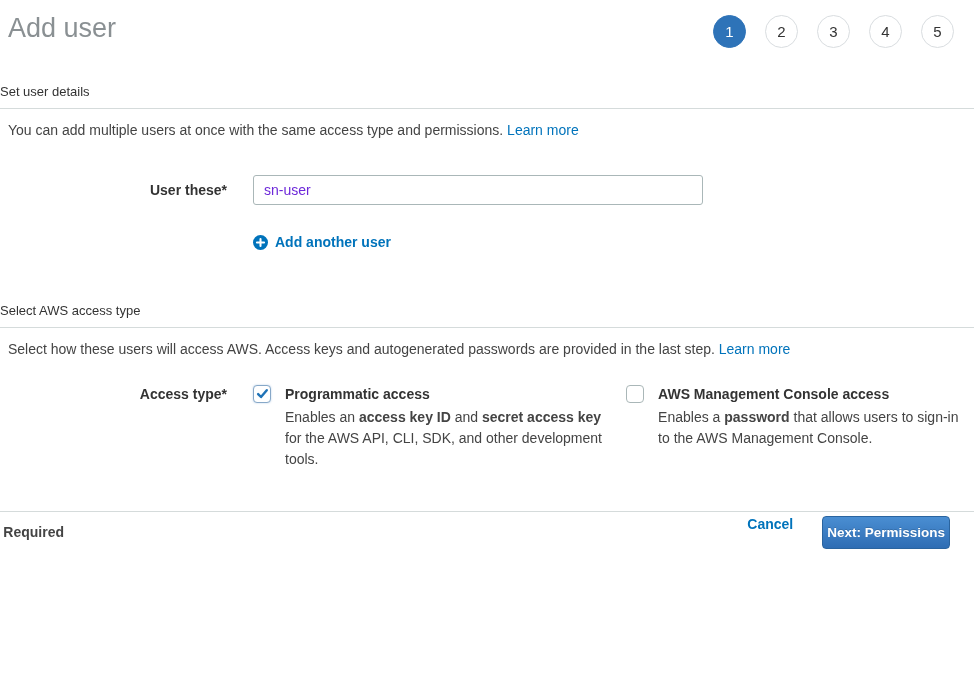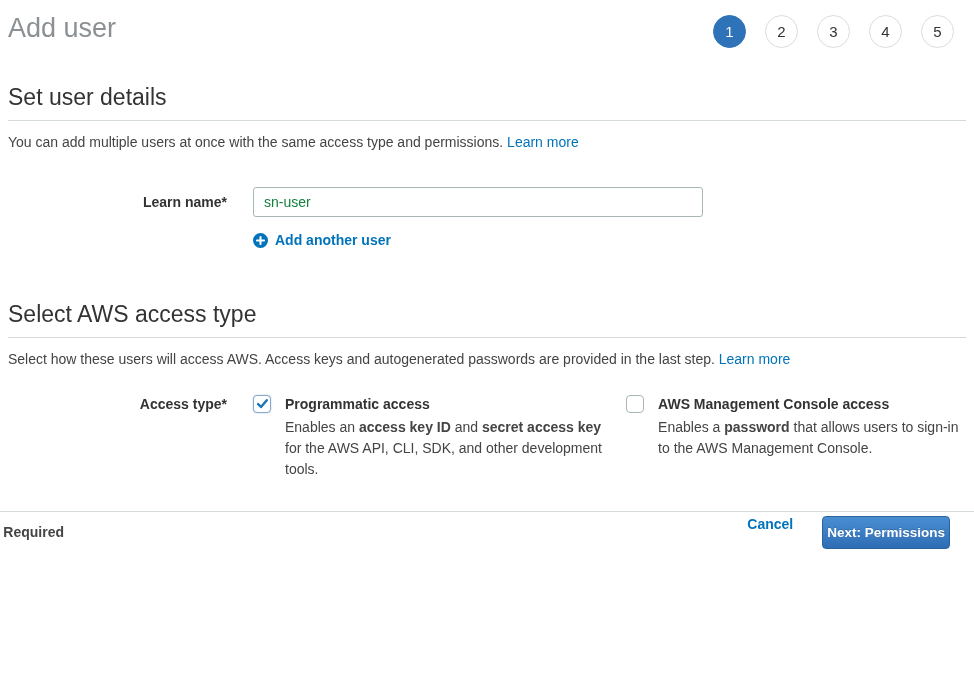--- a/index.html
+++ b/index.html
@@ -20,40 +20,40 @@
   .steps { position: absolute; top: 15px; right: 20px; display: flex; gap: 19px; }
   .step {
     width: 33px; height: 33px; border-radius: 50%;
     border: 1px solid #d9dde0; background: #fff; color: #333;
     font-size: 15px; display: flex; align-items: center; justify-content: center;
   }
   .step.active { background: #2e73b8; border-color: #2e73b8; color: #fff; }
 
   
   .section-heading {
-    margin: 0 8px; font-size: 23px; font-weight: 400; color: #333;
+    margin: 0 0; font-size: 13px; font-weight: 400; color: #333;
     padding-bottom: 9px; border-bottom: 1px solid #d5dbdb;
   }
   .sh1 { margin-top: 41px; }
   .sh2 { margin-top: 50px; }
   .intro { margin: 13px 8px 0 8px; color: #444; line-height: 17px; }
   .link { color: #0073bb; text-decoration: none; cursor: pointer; }
 
   
   .form-row { display: flex; align-items: center; margin-top: 36px; }
   .form-label {
     width: 253px; flex: 0 0 253px; text-align: right; padding-right: 26px;
     font-weight: bold; color: #333;
   }
   .text-input {
     width: 450px; height: 30px; border: 1px solid #aab7b8; border-radius: 3px;
-    padding: 0 10px; font-size: 14px; color: #15803d;
+    padding: 0 10px; font-size: 14px; color: #6d28d9;
     font-family: "Liberation Sans", "DejaVu Sans", sans-serif; outline: none; background: #fff;
   }
-  .add-user-row { margin: 15px 0 0 253px; }
+  .add-user-row { margin: 29px 0 0 253px; }
   .add-user-link { display: inline-flex; align-items: center; gap: 7px; font-weight: bold; color: #0073bb; cursor: pointer; text-decoration: none; }
   .plus-icon { width: 15px; height: 15px; display: block; }
 
   
   .access-row { display: flex; align-items: flex-start; margin-top: 27px; }
   .access-row .form-label { line-height: 18px; }
   .options { display: flex; flex-direction: row; gap: 23px; }
   .option { display: flex; align-items: flex-start; }
   .checkbox {
     width: 18px; height: 18px; border-radius: 4px; background: #fff;
@@ -98,21 +98,21 @@
       <span class="step">3</span>
       <span class="step">4</span>
       <span class="step">5</span>
     </div>
   </div>
 
   <h2 class="section-heading sh1">Set user details</h2>
   <p class="intro"><span>You can add multiple users at once with the same access type and permissions.</span> <a class="link">Learn more</a></p>
 
   <div class="form-row">
-    <label class="form-label">Learn name*</label>
+    <label class="form-label">User these*</label>
     <input class="text-input" type="text" value="sn-user" style="">
   </div>
 
   <div class="add-user-row">
     <a class="add-user-link">
       <svg class="plus-icon" viewBox="0 0 16 16">
         <circle cx="8" cy="8" r="8" fill="#0073bb"></circle>
         <path d="M8 4.2v7.6M4.2 8h7.6" stroke="#fff" stroke-width="2.2" stroke-linecap="round"></path>
       </svg>
       <span>Add another user</span>

